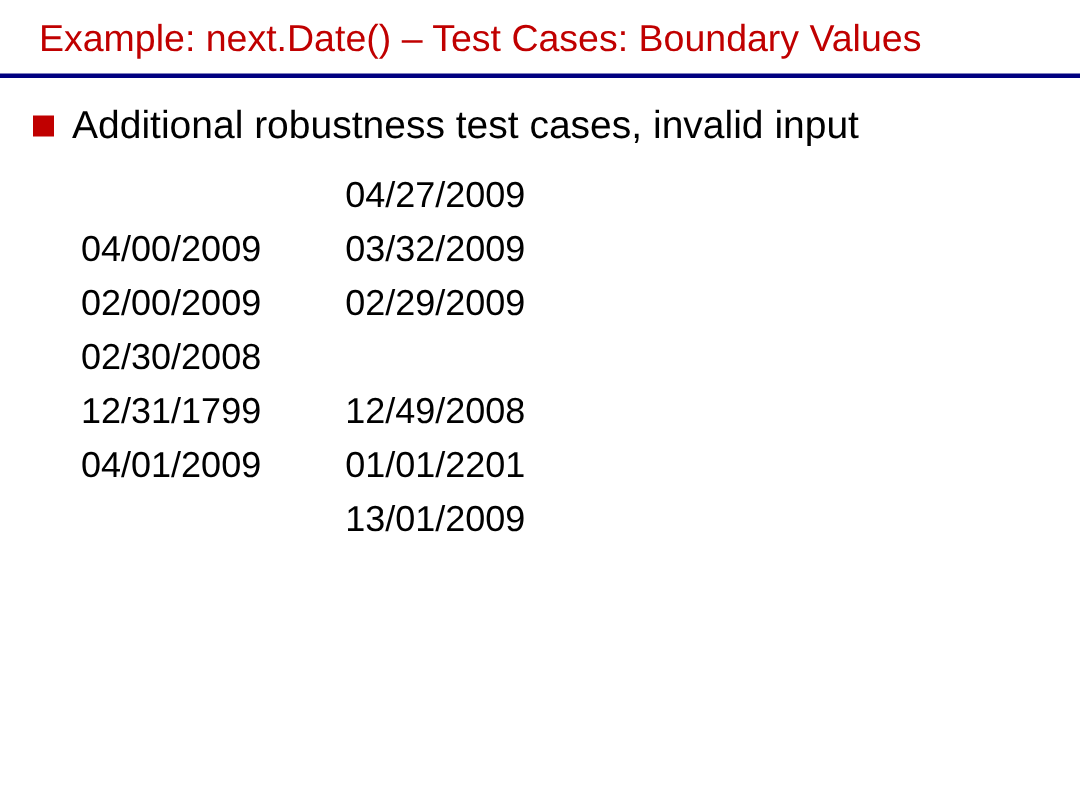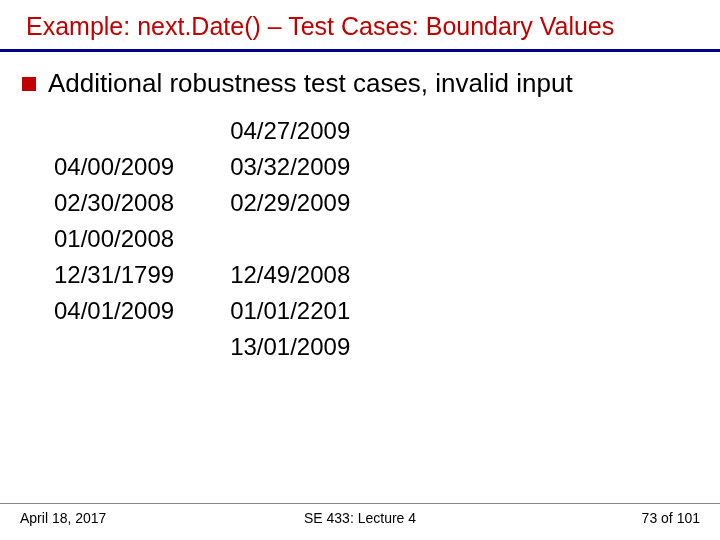--- a/index.html
+++ b/index.html
@@ -97,38 +97,30 @@
   <hr class="title-rule">
 
   <div class="bullet-row">
     <div class="bullet-square"></div>
     <div class="bullet-text">Additional robustness test cases, invalid input</div>
   </div>
 
   <div class="dates">
     <div class="col">
       <div class="date-cell">04/00/2009</div>
+      <div class="date-cell">02/00/2009</div>
       <div class="date-cell">02/30/2008</div>
-      <div class="date-cell">01/00/2008</div>
       <div class="date-cell">12/31/1799</div>
       <div class="date-cell">04/01/2009</div>
     </div>
     <div class="col">
       <div class="date-cell">04/27/2009</div>
       <div class="date-cell">03/32/2009</div>
       <div class="date-cell">02/29/2009</div>
       <div class="date-cell"></div>
       <div class="date-cell">12/49/2008</div>
       <div class="date-cell">01/01/2201</div>
       <div class="date-cell">13/01/2009</div>
     </div>
   </div>
 
-  <div class="footer">
-    <hr class="footer-rule">
-    <div class="footer-row">
-      <span class="footer-left">April 18, 2017</span>
-      <span class="footer-center">SE 433: Lecture 4</span>
-      <span class="footer-right">73 of 101</span>
-    </div>
-  </div>
 
 </div>
 
 </body></html>

